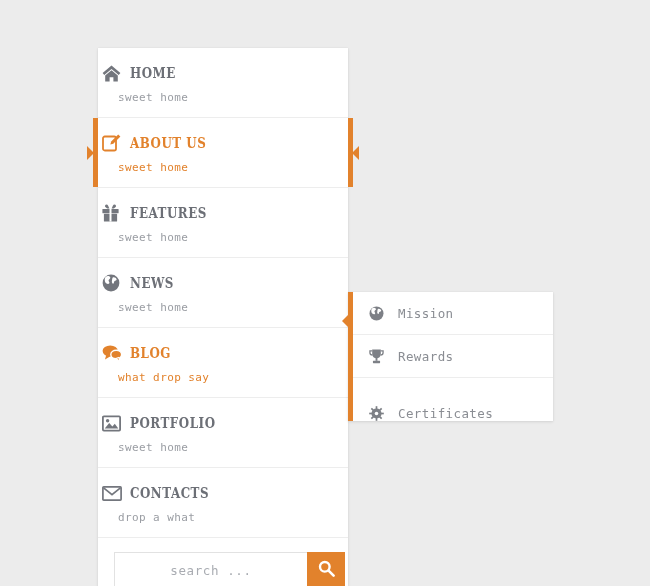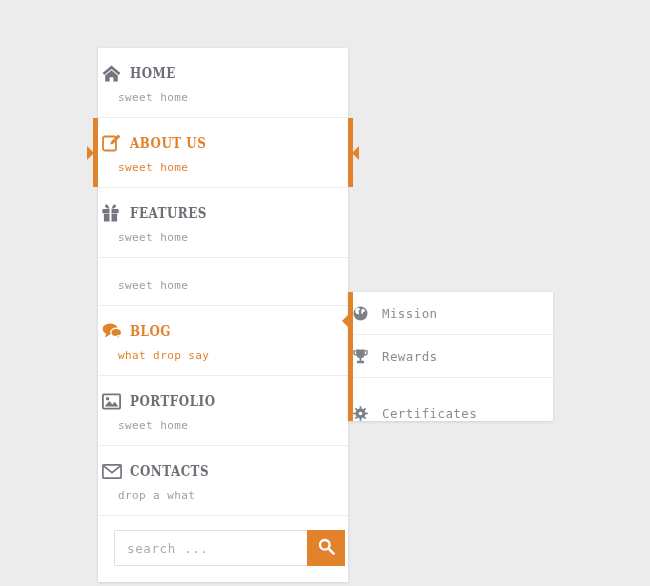--- a/index.html
+++ b/index.html
@@ -127,20 +127,21 @@
   #search-input {
     flex: 1 1 auto;
     border: none;
     outline: none;
     padding: 0 12px;
     font-family: "DejaVu Sans Mono", monospace;
     font-size: 12.5px;
     color: #9a9da3;
     letter-spacing: 0.6px;
     background: transparent;
+    text-align: center;
   }
   #search-input::placeholder { color: #a9acb2; }
   #search-button {
     width: 38px;
     flex: 0 0 38px;
     background: #e2822c;
     border: none;
     margin: -1px -1px -1px 0;
     cursor: pointer;
     display: flex;
@@ -157,20 +158,21 @@
     width: 205px;
     background: #ffffff;
     box-shadow: 0 1px 3px rgba(0,0,0,0.10), 0 0 1px rgba(0,0,0,0.08);
     box-sizing: border-box;
     border-left: 5px solid #e2822c;
   }
   .sub-item {
     height: 43px;
     display: flex;
     align-items: center;
+    padding-left: 16px;
     border-bottom: 1px solid #ededed;
     box-sizing: border-box;
     cursor: pointer;
     background: #fff;
   }
   .sub-item:last-child { border-bottom: none; align-items: flex-end; }
   .sub-icon {
     width: 20px;
     flex: 0 0 20px;
     display: flex;
@@ -241,20 +243,30 @@
           <rect class="ico-fill" fill="#73767d" x="1.9" y="9.8" width="13.2" height="7.8" rx="0.6"></rect>
           <rect fill="#ffffff" x="7.5" y="5" width="2" height="12.6"></rect>
         </svg>
       </span>
       <span class="mi-title">FEATURES</span>
     </div>
     <div class="mi-sub">sweet home</div>
   </div>
 
   <div class="menu-item">
+    <div class="mi-row">
+      <span class="mi-icon">
+        <svg width="18" height="18" viewBox="0 0 18 18">
+          <circle class="ico-fill" fill="#73767d" cx="9" cy="9" r="8.4"></circle>
+          <path fill="#ffffff" d="M3.5 3.0 C5.4 1.6 7.5 2.0 8.2 3.3 C8.9 4.6 7.0 5.0 6.6 6.2 C6.2 7.4 8.0 7.9 7.3 9.2 C6.6 10.5 4.2 9.9 3.4 8.5 C2.6 7.1 2.4 4.4 3.5 3.0 Z"></path>
+          <path fill="#ffffff" d="M11.2 3.3 C12.6 3.0 14.3 4.0 14.6 5.3 C14.9 6.6 13.2 6.5 12.4 7.3 C11.6 8.1 12.3 9.3 11.4 9.6 C10.5 9.9 9.6 8.6 9.9 7.3 C10.2 6.0 10.0 3.6 11.2 3.3 Z"></path>
+        </svg>
+      </span>
+      <span class="mi-title">NEWS</span>
+    </div>
     <div class="mi-sub">sweet home</div>
   </div>
 
   <div class="menu-item">
     <div class="mi-row">
       <span class="mi-icon">
         <svg width="20" height="17" viewBox="0 0 20 17">
           <ellipse cx="8.2" cy="6.0" rx="7.6" ry="5.6" fill="#e2822c"></ellipse>
           <path fill="#e2822c" d="M4.2 10.0 L3.0 14.6 L8.4 11.3 Z"></path>
           <ellipse cx="14.2" cy="9.4" rx="5.4" ry="4.2" fill="#e2822c" stroke="#ffffff" stroke-width="1.4"></ellipse>

